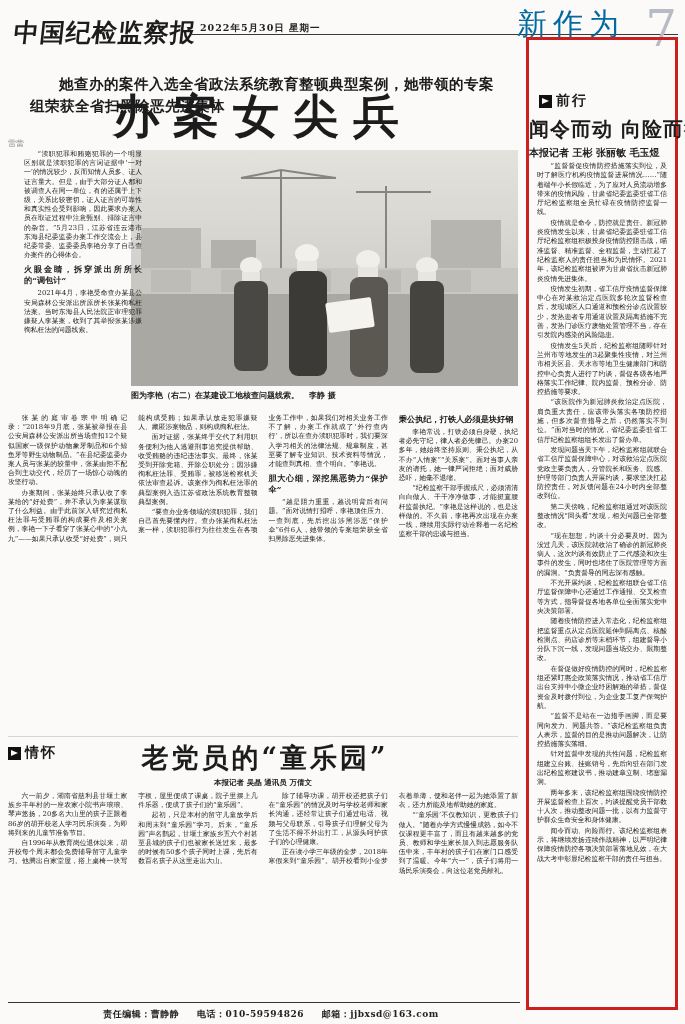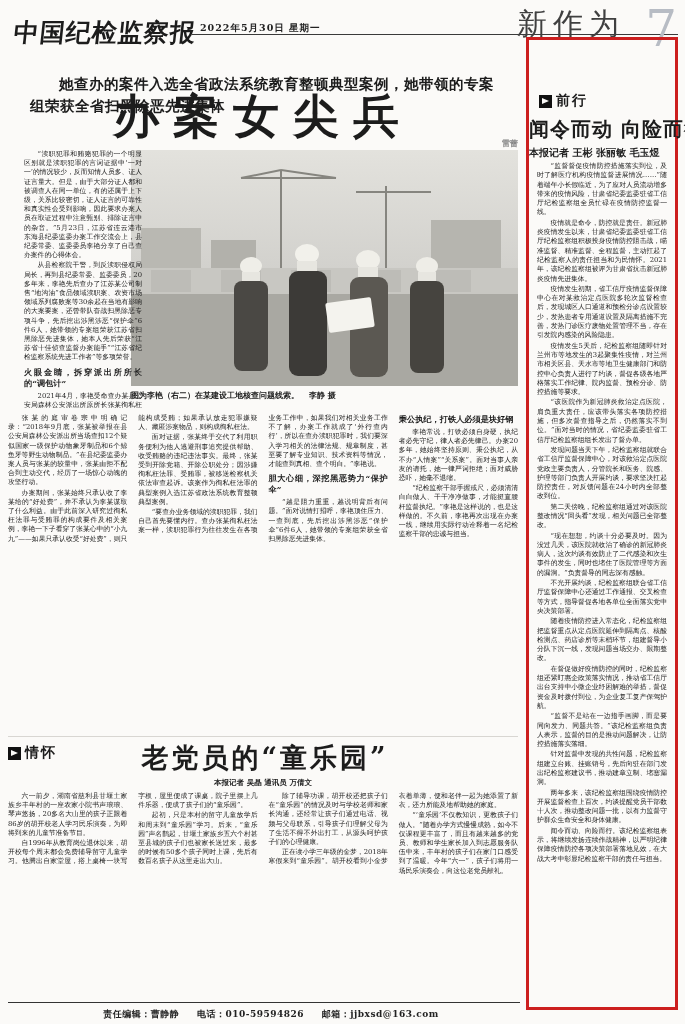--- a/index.html
+++ b/index.html
@@ -2,33 +2,33 @@
 <html><head>
 <meta charset="utf-8">
 <style>
   html,body{margin:0;padding:0;}
   body{width:685px;height:1024px;background:#efeeec;font-family:"DejaVu Serif","Liberation Serif",serif;}
   .page{position:relative;width:685px;height:1024px;background:#fbfaf8;overflow:hidden;color:#1c1c1c;}
   
   .masthead{position:absolute;left:14px;top:16px;font-size:25px;font-weight:bold;letter-spacing:1px;transform:skewX(-6deg);white-space:nowrap;}
   .dateline{position:absolute;left:200px;top:22px;font-size:9.5px;font-weight:bold;color:#222;letter-spacing:1px;}
   .header-rule{position:absolute;left:192px;top:34px;width:486px;height:0;border-top:1.6px solid #3a3a3a;}
-  .section-title{position:absolute;right:60px;top:4px;font-size:30px;letter-spacing:6px;color:#404040;}
+  .section-title{position:absolute;right:60px;top:4px;font-size:30px;letter-spacing:6px;color:#0369a1;}
   .page-number{position:absolute;right:8px;top:0px;font-size:50px;color:#b7bcc4;font-family:"DejaVu Serif",serif;}
   
   .red-box{position:absolute;left:526px;top:37px;width:152px;height:973px;border:3.5px solid #cc1f1f;background:transparent;box-sizing:border-box;}
   .fbox-label{position:absolute;left:10px;top:52px;display:flex;align-items:center;gap:4px;font-size:14px;font-weight:bold;letter-spacing:2px;}
   .fbox-title{position:absolute;left:0;top:76px;width:100%;text-align:center;font-size:20px;font-weight:bold;letter-spacing:1px;white-space:nowrap;}
   .fbox-byline{position:absolute;left:0;top:106px;width:100%;text-align:left;font-size:10px;font-weight:bold;color:#222;}
   .fbox-body{position:absolute;left:8px;top:122px;width:130px;height:830px;overflow:hidden;}
   .fbox-body p{margin:0 0 1px 0;font-size:6.8px;line-height:9.3px;text-align:justify;text-indent:2em;}
   
   .kicker{position:absolute;left:30px;top:58px;width:478px;font-size:14.5px;font-weight:600;line-height:22px;text-indent:2em;letter-spacing:.5px;}
   .main-title{position:absolute;left:8px;top:86px;width:510px;text-align:center;font-size:46px;font-weight:bold;letter-spacing:14px;}
-  .main-byline{position:absolute;left:8px;top:138px;width:510px;text-align:right;font-size:8px;color:#888;font-weight:bold;}
+  .main-byline{position:absolute;left:8px;top:138px;width:510px;text-align:left;font-size:8px;color:#888;}
   .photo{position:absolute;left:131px;top:150px;width:387px;height:236px;background:#cfcec9;overflow:hidden;}
   .photo svg{display:block;}
   .photo-caption{position:absolute;left:131px;top:390px;width:387px;font-size:8px;font-weight:bold;text-align:left;color:#222;}
   .photo-credit{margin-left:10px;}
   .sidebar-col{position:absolute;left:24px;top:150px;width:118px;height:260px;overflow:hidden;}
   .body-cols{position:absolute;left:8px;top:414px;width:510px;height:318px;column-count:4;column-gap:11px;overflow:hidden;}
   .sidebar-col p,.body-cols p{margin:0 0 1px 0;font-size:6.8px;line-height:9.2px;text-align:justify;text-indent:2em;}
   .subhead{margin:4px 0 3px 0 !important;font-size:8.2px !important;font-weight:bold;text-indent:0 !important;line-height:11px !important;}
   
   .bottom-sep{position:absolute;left:8px;top:736px;width:510px;border-top:0.5px solid #d8d6d2;}
@@ -116,21 +116,20 @@
         <rect x="196" y="150" width="46" height="30" rx="2" fill="#f4f3ee" transform="rotate(-8 219 165)"></rect>
       </g>
     </svg>
   </div>
   <div class="photo-caption">
     <span>图为李艳（右二）在某建设工地核查问题线索。</span><span class="photo-credit">李静 摄</span>
   </div>
 
   <div class="sidebar-col">
     <p>“渎职犯罪和贿赂犯罪的一个明显区别就是渎职犯罪的言词证据中‘一对一’的情况较少，反而知情人员多、证人证言量大。但是，由于大部分证人都和被调查人在同一单位，有的还属于上下级，关系比较密切，证人证言的可靠性和真实性会受到影响，因此要求办案人员在取证过程中注意甄别、排除证言中的杂音。”5月23日，江苏省连云港市东海县纪委监委办案工作交流会上，县纪委常委、监委委员李艳分享了自己查办案件的心得体会。</p>
-    <p>从县检察院干警，到反渎职侵权局局长，再到县纪委常委、监委委员，20多年来，李艳先后查办了江苏某公司制售“地沟油”食品领域渎职案、农资市场领域系列腐败案等30余起在当地有影响的大案要案，还曾带队奋战扫黑除恶专项斗争，先后挖出涉黑涉恶“保护伞”6件6人，她带领的专案组荣获江苏省扫黑除恶先进集体，她本人先后荣获“江苏省十佳侦查监督办案能手”“江苏省纪检监察系统先进工作者”等多项荣誉。</p>
     <p class="subhead">火眼金睛，拆穿派出所所长的“调包计”</p>
     <p>2021年4月，李艳受命查办某县公安局森林公安派出所原所长张某徇私枉法案。当时东海县人民法院正审理犯罪嫌疑人李某案，收到了其举报张某涉嫌徇私枉法的问题线索。</p>
   </div>
 
   <div class="body-cols">
     <p>张某的庭审卷宗中明确记录：“2018年9月底，张某被举报在县公安局森林公安派出所当场查扣12个疑似国家一级保护动物象牙制品和6个鲸鱼牙等野生动物制品。”在县纪委监委办案人员与张某的较量中，张某由拒不配合到主动交代，经历了一场惊心动魄的攻坚行动。</p>
     <p>办案期间，张某始终只承认收了李某给的“好处费”，并不承认为李某谋取了什么利益。由于此前深入研究过徇私枉法罪与受贿罪的构成要件及相关案例，李艳一下子看穿了张某心中的“小九九”——如果只承认收受“好处费”，则只能构成受贿；如果承认放走犯罪嫌疑人、藏匿涉案物品，则构成徇私枉法。</p>
     <p>面对证据，张某终于交代了利用职务便利为他人逃避刑事追究提供帮助、收受贿赂的违纪违法事实。最终，张某受到开除党籍、开除公职处分；因涉嫌徇私枉法罪、受贿罪，被移送检察机关依法审查起诉。该案作为徇私枉法罪的典型案例入选江苏省政法系统教育整顿典型案例。</p>
     <p>“要查办业务领域的渎职犯罪，我们自己首先要懂内行。查办张某徇私枉法案一样，渎职犯罪行为往往发生在各项业务工作中，如果我们对相关业务工作不了解，办案工作就成了‘外行查内行’，所以在查办渎职犯罪时，我们要深入学习相关的法律法规、规章制度，甚至要了解专业知识、技术资料等情况，才能查到真相、查个明白。”李艳说。</p>
     <p class="subhead">胆大心细，深挖黑恶势力“保护伞”</p>

